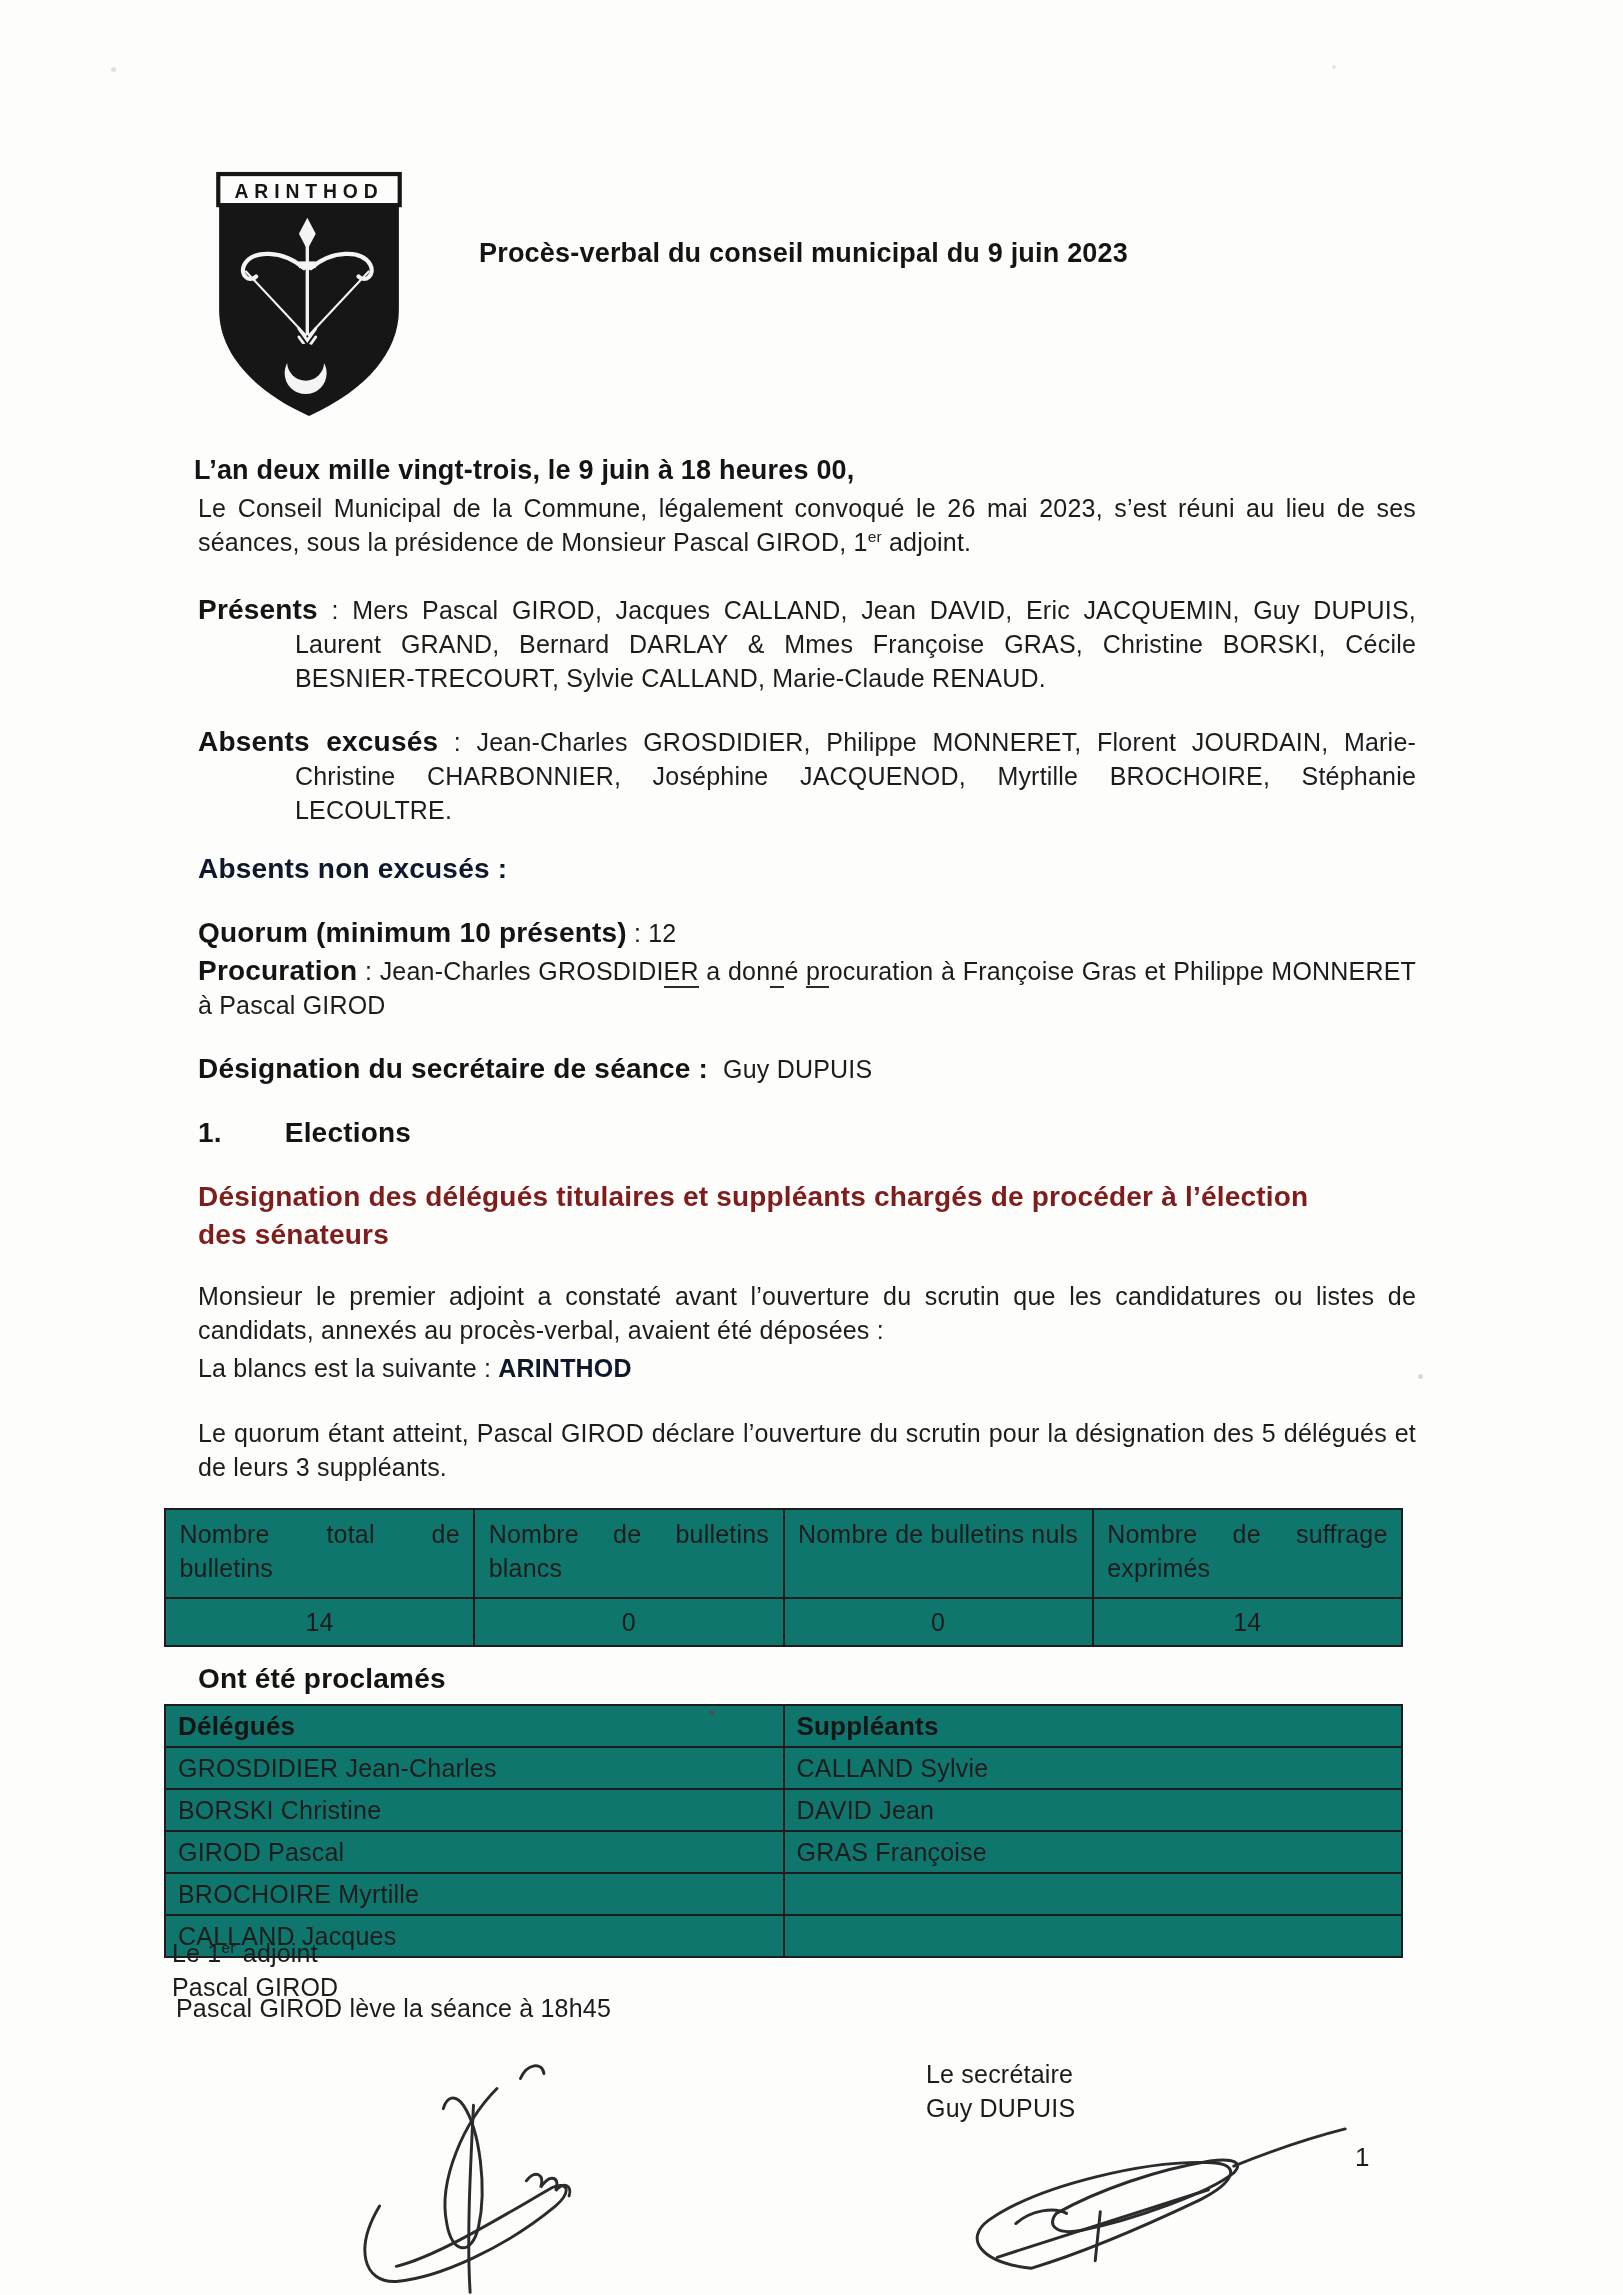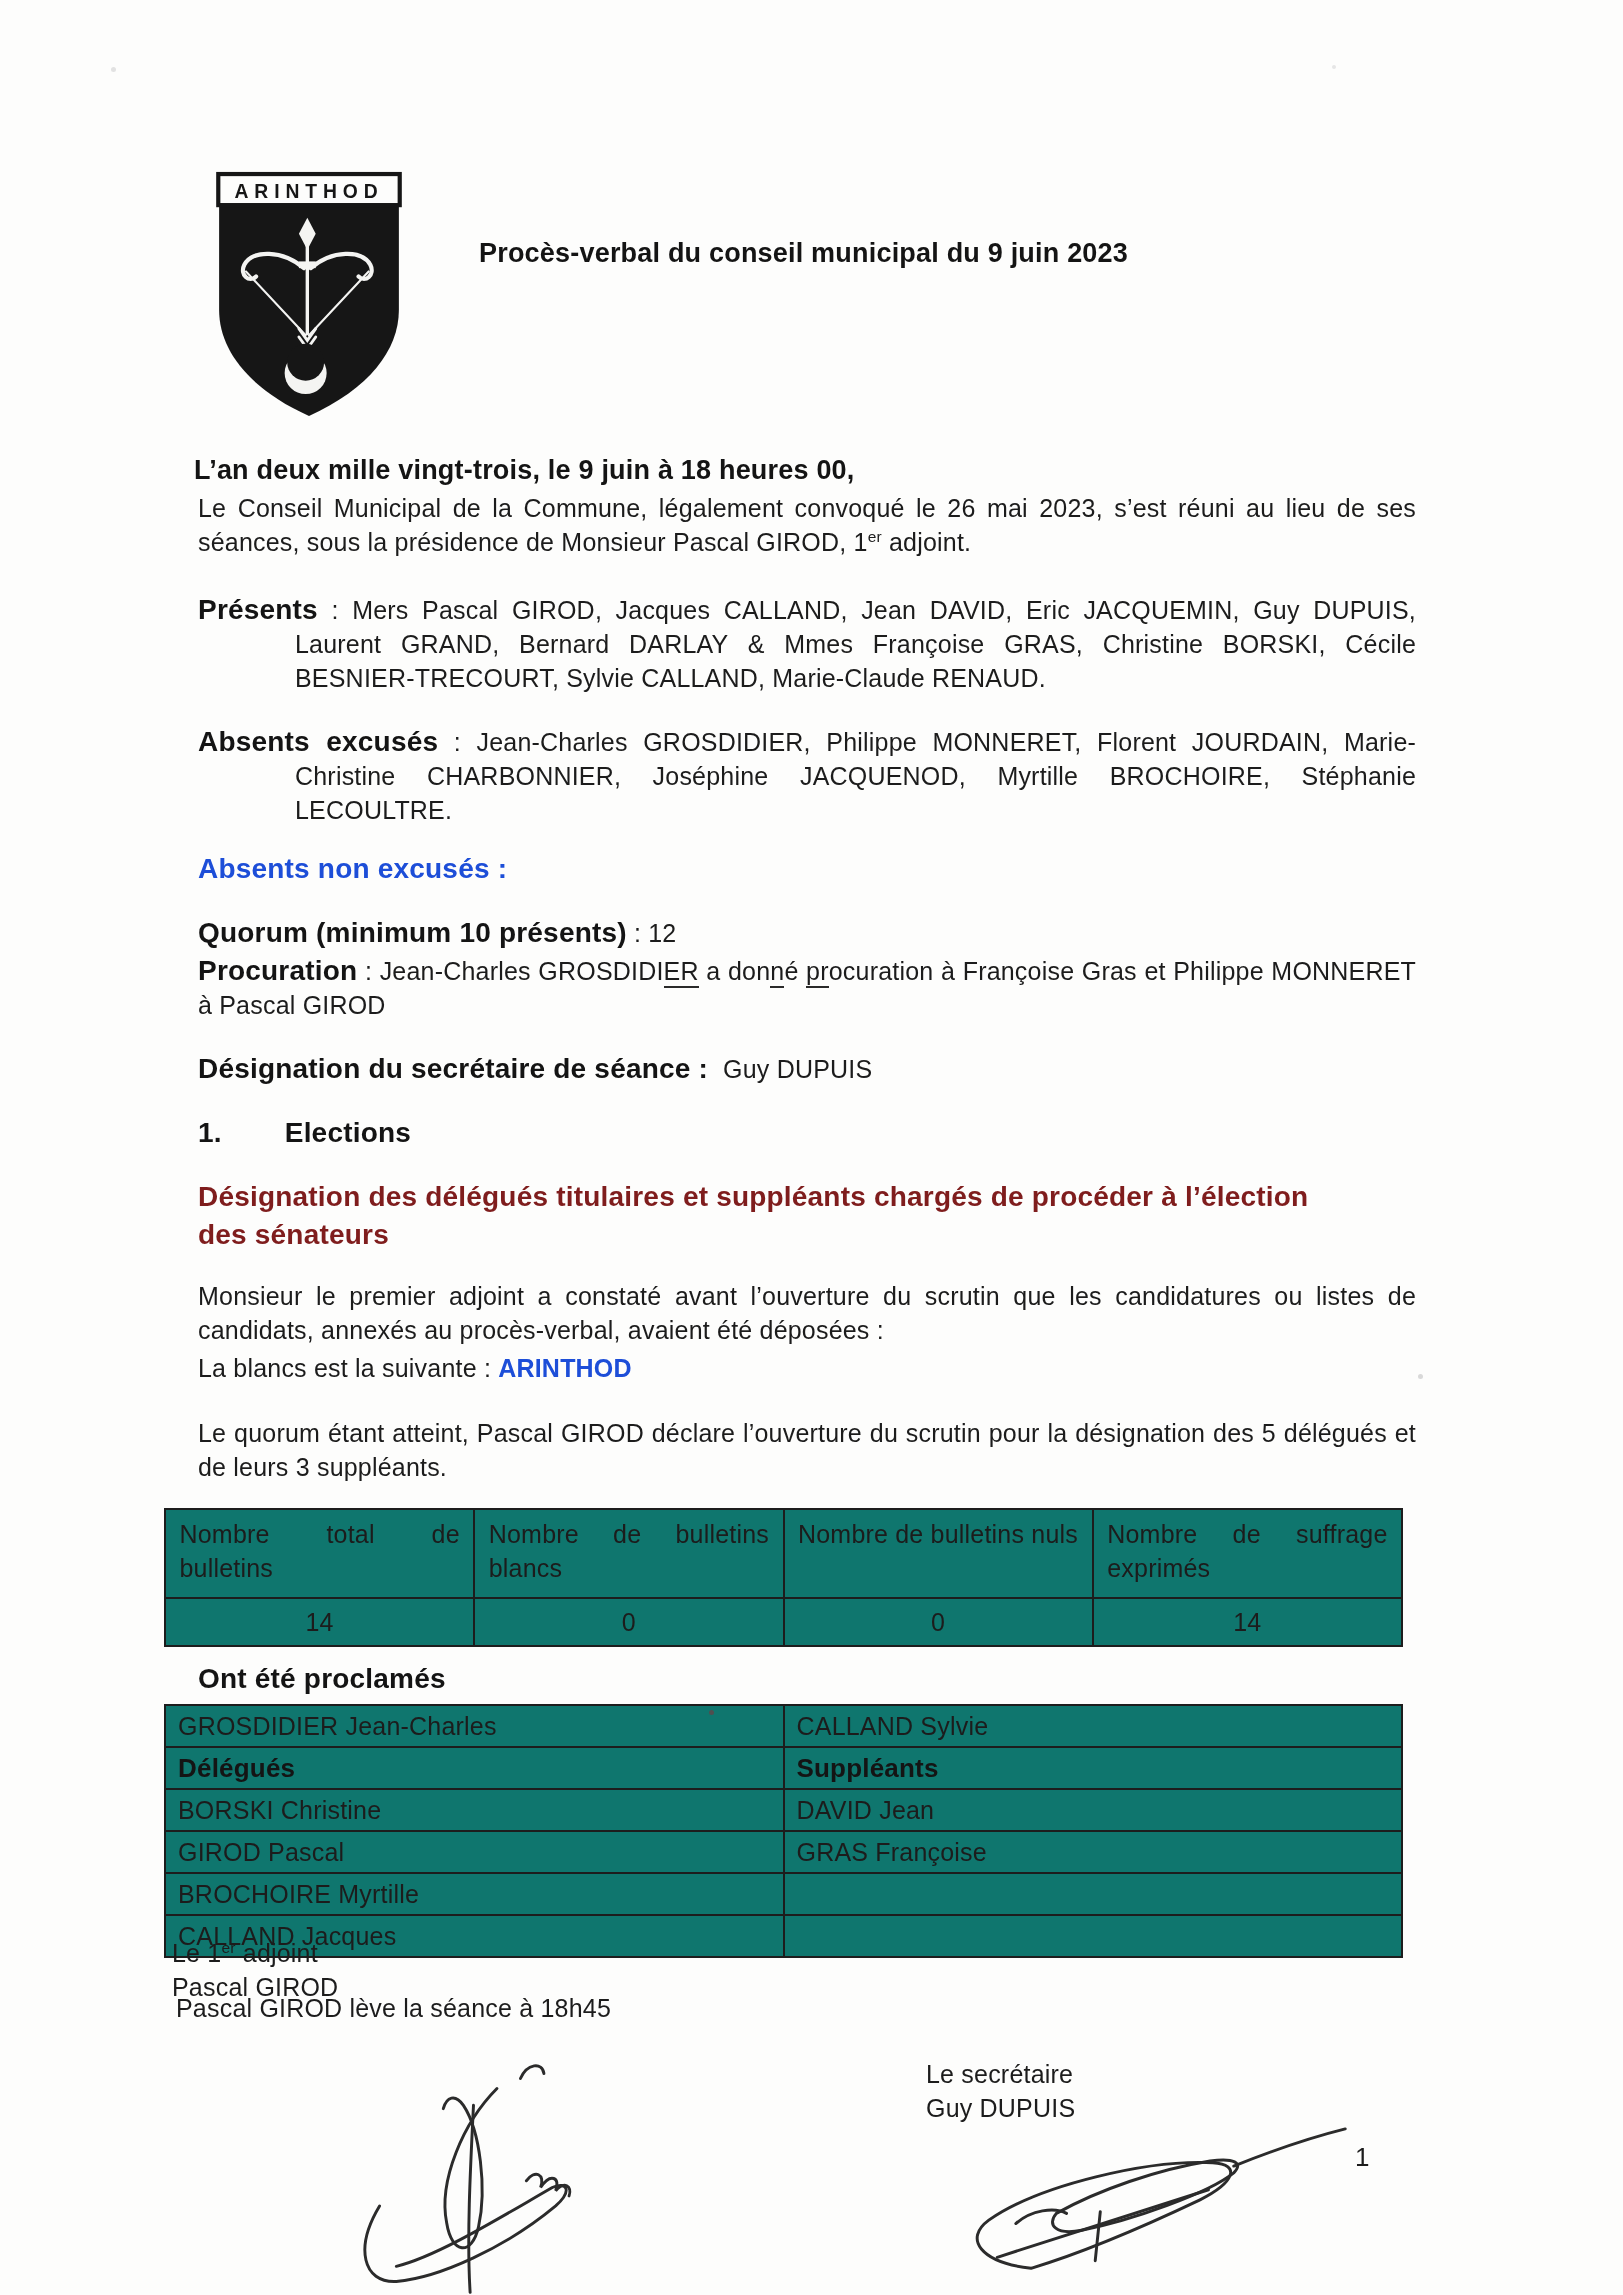--- a/index.html
+++ b/index.html
@@ -11,21 +11,21 @@
     background:#fdfdfc;
     overflow:hidden;
     color:#1c1c1c;
     font-family:"Liberation Sans","DejaVu Sans",sans-serif;
     font-size:25px;line-height:34px;letter-spacing:0.2px;
   }
   .content{padding:169px 203px 0 194px;}
   .header{display:flex;align-items:flex-start;}
   .coa{flex:0 0 auto;margin-left:18px;}
   .doc-title{font-weight:bold;font-size:27px;line-height:39px;color:#141414;margin-left:73px;margin-top:65px;white-space:nowrap;}
-  .b{font-weight:bold;color:#1d4ed8;}
+  .b{font-weight:bold;color:#0f172a;}
   .label{font-weight:bold;font-size:28px;color:#141414;}
   .lead{font-weight:bold;font-size:27px;color:#141414;margin:32px 0 0 0;}
   p{margin:4px;}
   .just{text-align:justify;}
   .hang{padding-left:97px;text-indent:-97px;}
   .mt-presents{margin-top:34px;max-width:1184px;}
   .mt-absents{margin-top:30px;}
   .mt-absnon{margin-top:25px;font-size:28px;}
   .mt-quorum{margin-top:30px;}
   .mt-secret{margin-top:30px;}
@@ -139,26 +139,26 @@
           <td>14</td>
         </tr>
       </tbody>
     </table>
 
     <p class="mt-proclames">Ont été proclamés</p>
 
     <table class="t-procl">
       <tbody>
         <tr>
+          <th>Délégués</th>
+          <th>Suppléants</th>
+        </tr>
+        <tr>
           <td>GROSDIDIER Jean-Charles</td>
           <td>CALLAND Sylvie</td>
-        </tr>
-        <tr>
-          <th>Délégués</th>
-          <th>Suppléants</th>
         </tr>
         <tr>
           <td>BORSKI Christine</td>
           <td>DAVID Jean</td>
         </tr>
         <tr>
           <td>GIROD Pascal</td>
           <td>GRAS Françoise</td>
         </tr>
         <tr>

